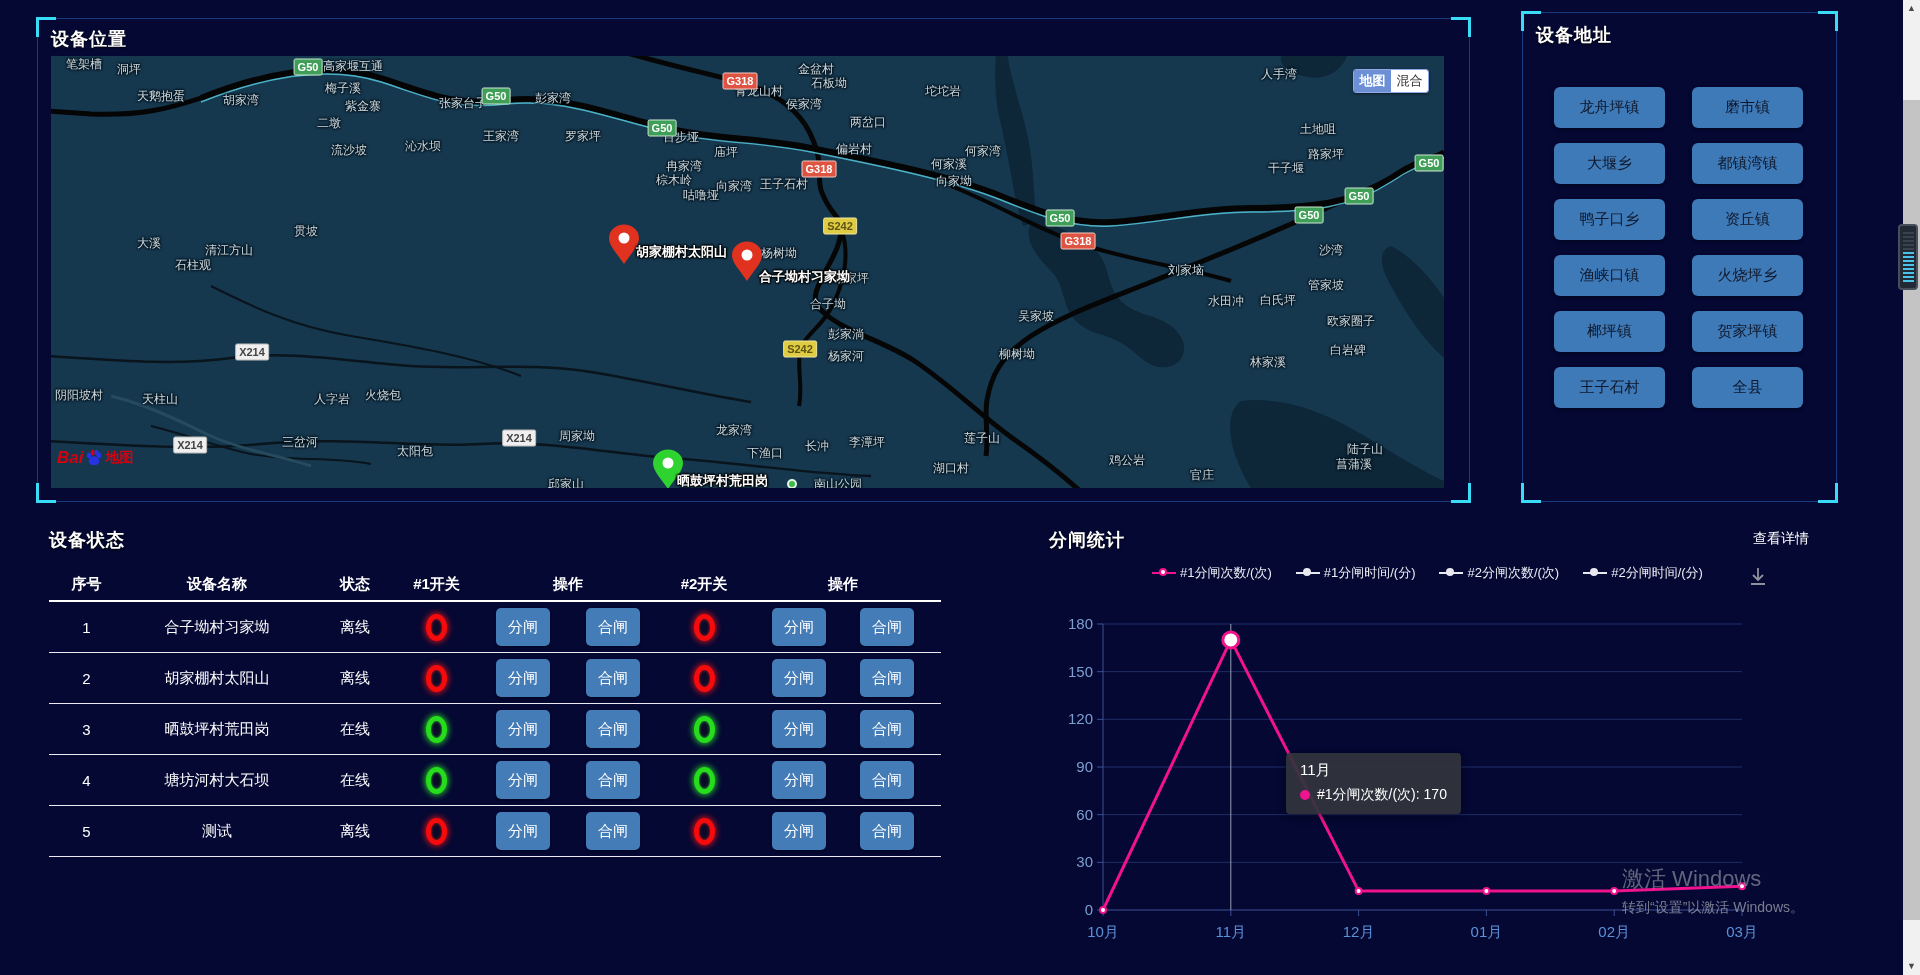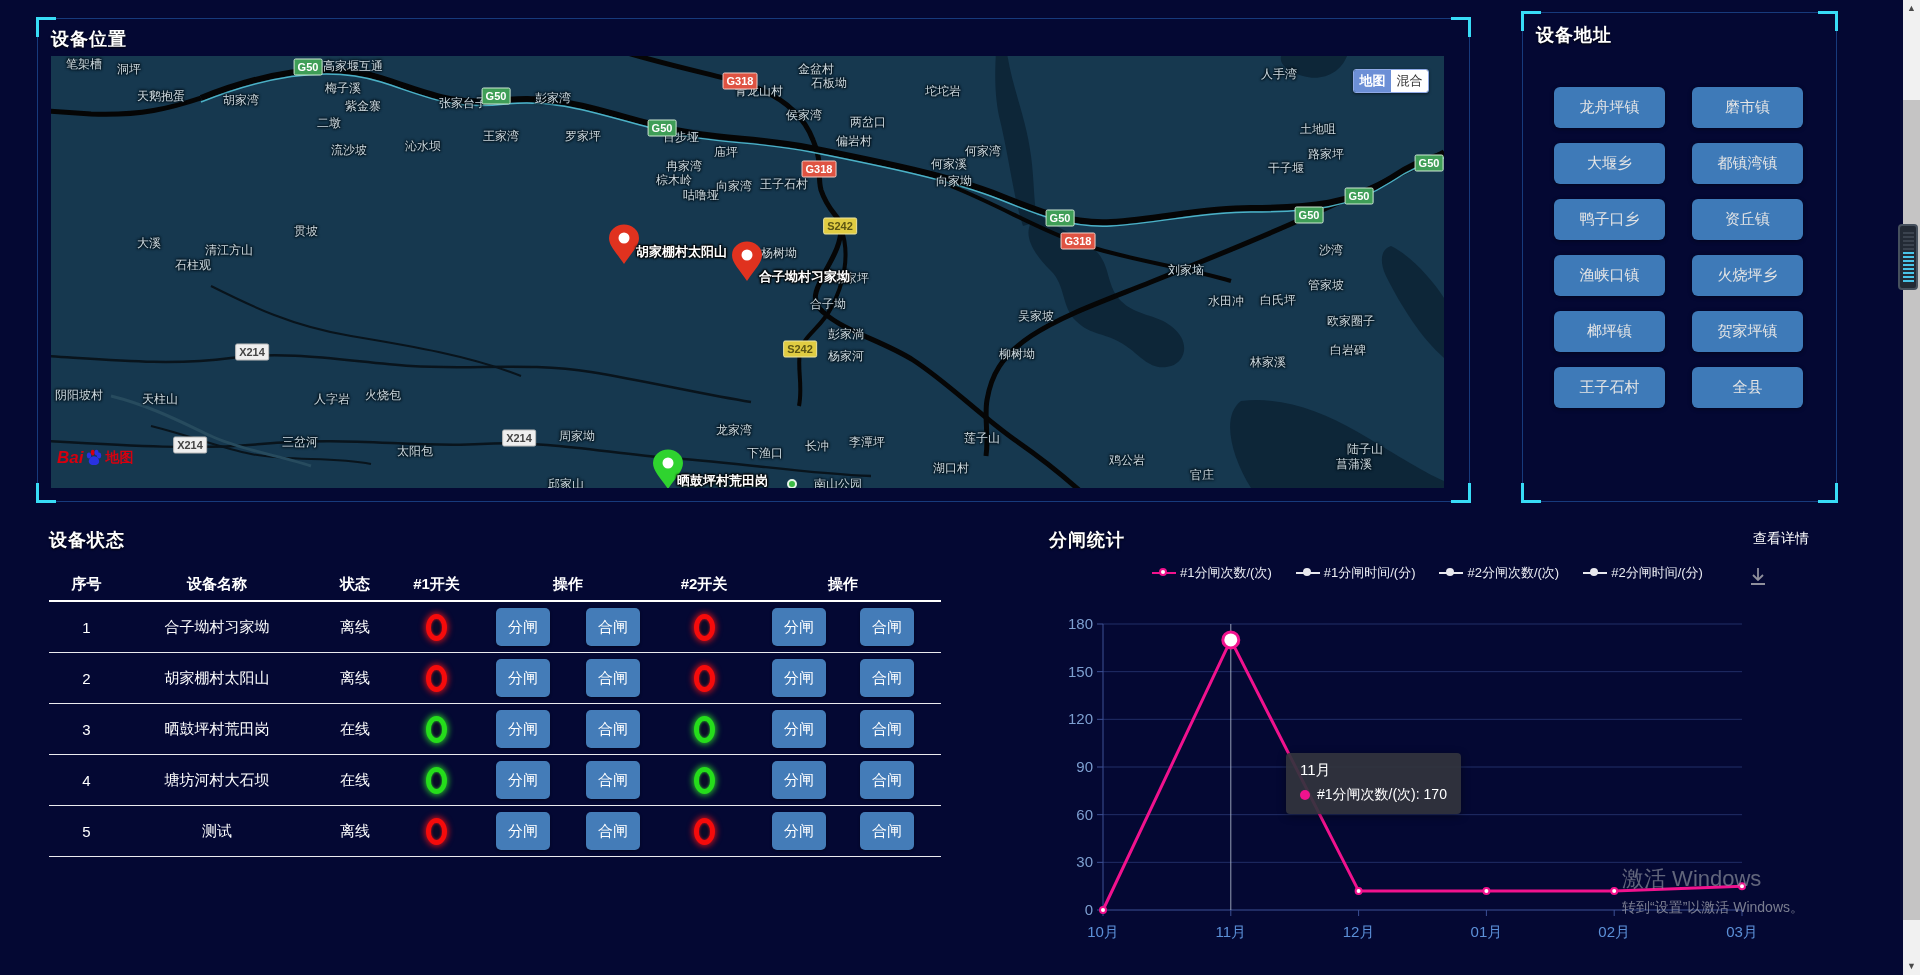--- a/index.html
+++ b/index.html
@@ -34,21 +34,21 @@
   #maptype .mt.sel{background:#6c8fd6;color:#fff;font-weight:bold}
   #maptype .mt.unsel{background:#fff;color:#333}
   #baidu-logo{position:absolute;left:6px;bottom:20px;z-index:4;display:flex;align-items:center;gap:1px}
   #baidu-logo .b1{color:#d6000f;font-weight:bold;font-size:17px;font-style:italic}
   #baidu-logo .b2{color:#d6000f;font-weight:bold;font-size:14px}
   #map-attrib{position:absolute;left:0;bottom:0;z-index:4;background:rgba(223,226,229,.8);color:#333;font-size:11px;line-height:18px;height:18px;padding:0 6px;white-space:nowrap}
 
   
   #panel-addr{left:1522px;top:12px;width:315px;height:490px}
   #addr-buttons{position:absolute;left:31px;top:74px;display:grid;grid-template-columns:111px 111px;column-gap:27px;row-gap:15px}
-  .addr-btn{width:111px;height:41px;background:#3e7ab8;border:none;border-radius:6px;color:#e5e5e5;font-size:15px;font-family:inherit;cursor:pointer;box-shadow:0 1px 4px rgba(0,0,0,.45)}
+  .addr-btn{width:111px;height:41px;background:#3e7ab8;border:none;border-radius:6px;color:#0f172a;font-size:15px;font-family:inherit;cursor:pointer;box-shadow:0 1px 4px rgba(0,0,0,.45)}
 
   
   #status-title{left:49px;top:528px}
   #status-table{position:absolute;left:49px;top:568px;width:892px}
   .trow{display:flex;align-items:center}
   #status-header{height:34px;border-bottom:2px solid #fff}
   .hcell{color:#fff;font-weight:bold;font-size:15px;text-align:center}
   .srow{height:51px;border-bottom:1px solid rgba(255,255,255,.92)}
   .c{display:flex;align-items:center;justify-content:center;color:#fff;font-size:15px}
   .col0{width:75px}.col1{width:186px}.col2{width:90px}.col3{width:73px}
@@ -143,24 +143,24 @@
           <span class="mlabel" style="left: 630px; top: 81px;">百步垭</span>
           <span class="mlabel" style="left: 675px; top: 96px;">庙坪</span>
           <span class="mlabel" style="left: 633px; top: 110px;">冉家湾</span>
           <span class="mlabel" style="left: 623px; top: 124px;">棕木岭</span>
           <span class="mlabel" style="left: 618px; top: 139px; margin-left: 32px;">咕噜垭</span>
           <span class="mlabel" style="left: 683px; top: 130px;">向家湾</span>
           <span class="mlabel" style="left: 733px; top: 128px;">王子石村</span>
           <span class="mlabel" style="left: 765px; top: 13px;">金盆村</span>
           <span class="mlabel" style="left: 778px; top: 27px;">石板坳</span>
           <span class="mlabel" style="left: 708px; top: 35px;">青龙山村</span>
-          <span class="mlabel" style="left: 753px; top: 59px;">侯家湾</span>
+          <span class="mlabel" style="left: 753px; top: 48px;">侯家湾</span>
           <span class="mlabel" style="left: 892px; top: 35px;">坨坨岩</span>
           <span class="mlabel" style="left: 817px; top: 66px;">两岔口</span>
-          <span class="mlabel" style="left: 803px; top: 85px;">偏岩村</span>
+          <span class="mlabel" style="left: 803px; top: 93px;">偏岩村</span>
           <span class="mlabel" style="left: 898px; top: 108px;">何家溪</span>
           <span class="mlabel" style="left: 903px; top: 125px;">向家坳</span>
           <span class="mlabel" style="left: 932px; top: 95px;">何家湾</span>
           <span class="mlabel" style="left: 1228px; top: 18px;">人手湾</span>
           <span class="mlabel" style="left: 1267px; top: 73px;">土地咀</span>
           <span class="mlabel" style="left: 1275px; top: 98px;">路家坪</span>
           <span class="mlabel" style="left: 1235px; top: 112px;">干子堰</span>
           <span class="mlabel" style="left: 1280px; top: 194px;">沙湾</span>
           <span class="mlabel" style="left: 1275px; top: 229px;">管家坡</span>
           <span class="mlabel" style="left: 1300px; top: 265px;">欧家圈子</span>

